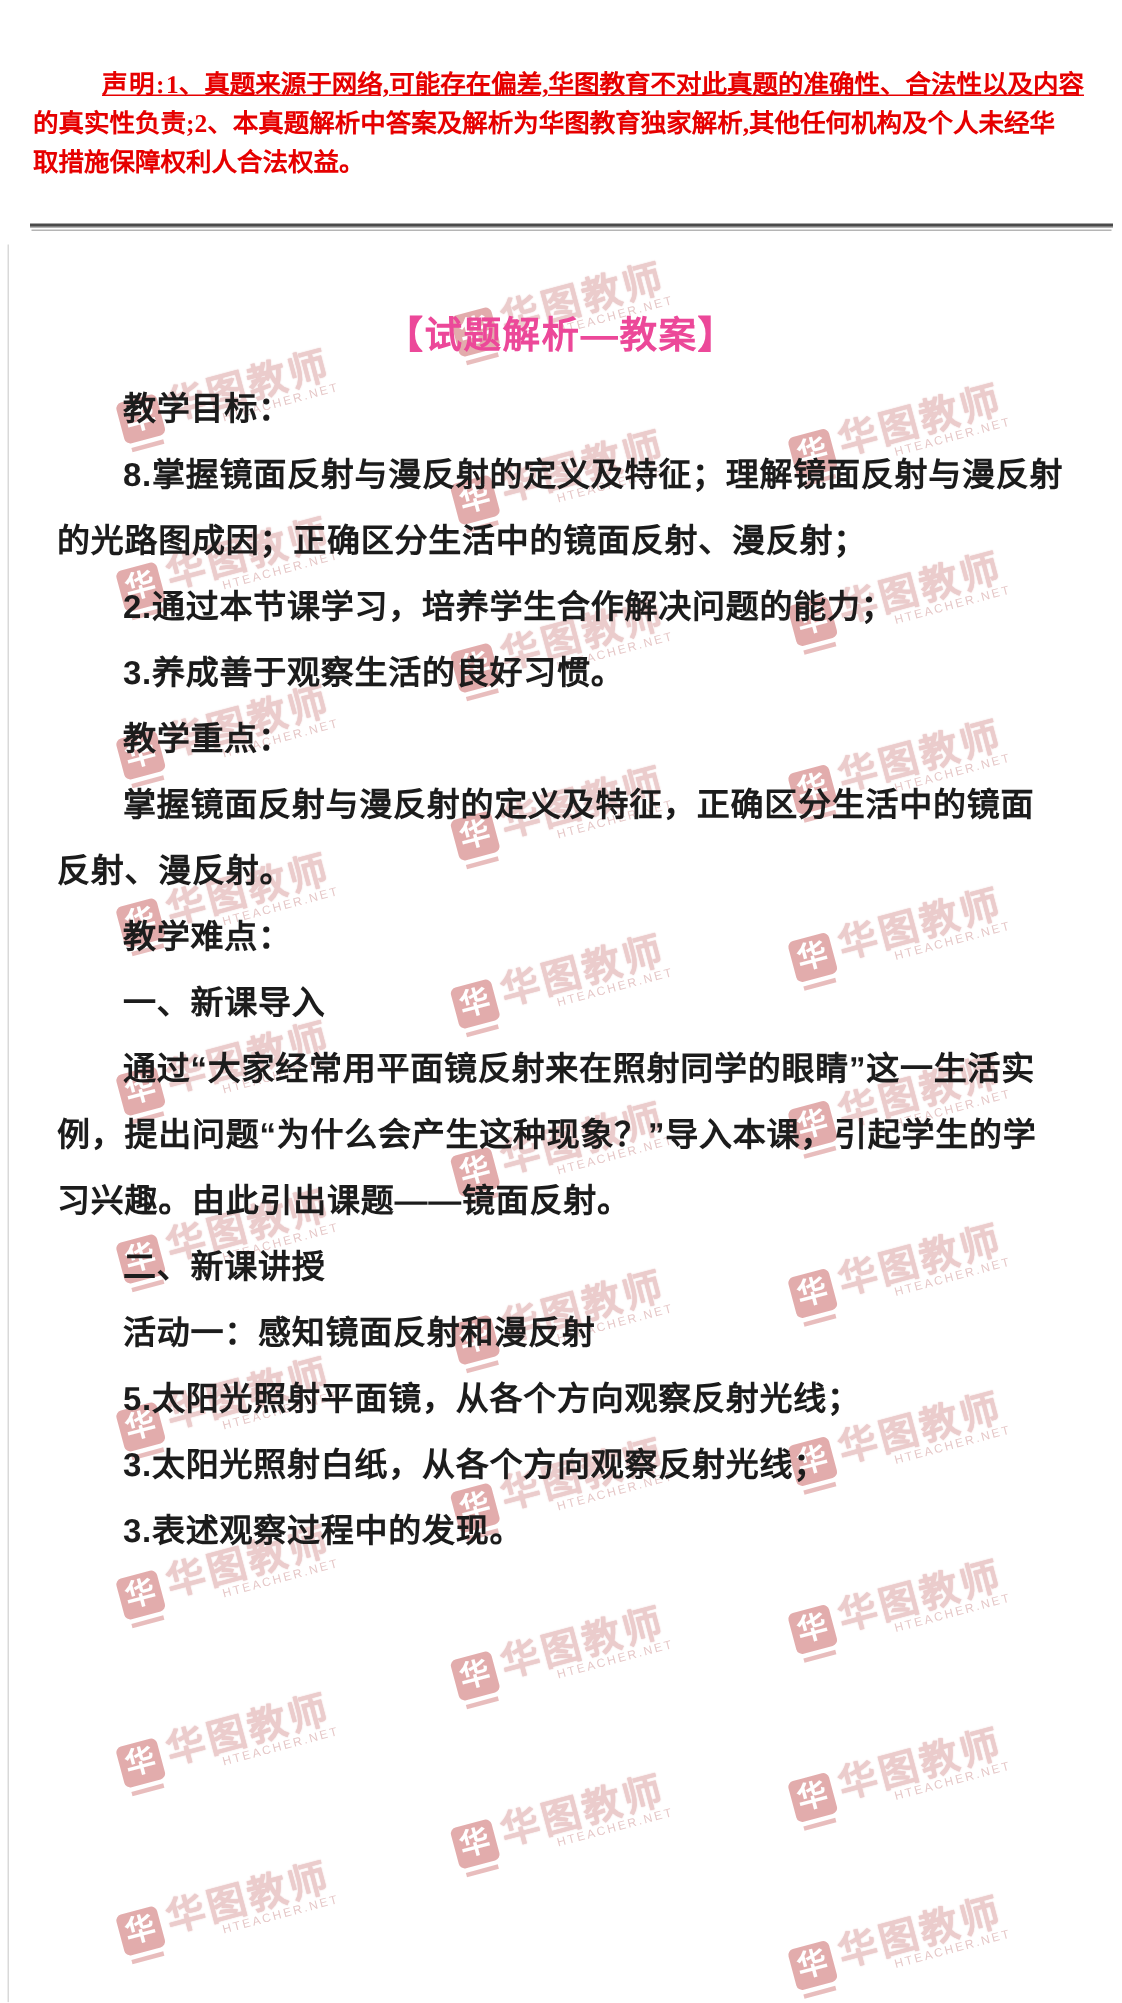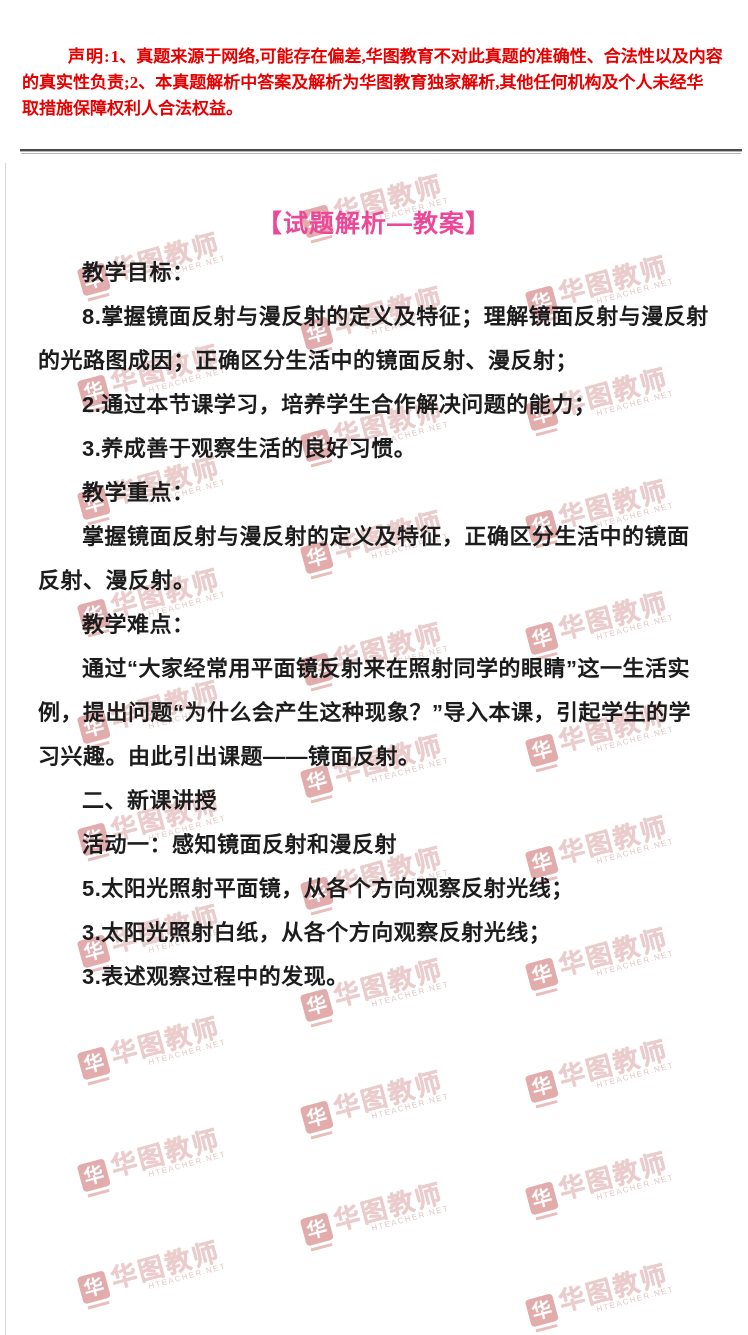--- a/index.html
+++ b/index.html
@@ -25,21 +25,21 @@
   
   .disclaimer{
     position:absolute;left:22px;top:44px;width:716px;
     font-family:"Liberation Serif","DejaVu Serif",serif;
     font-weight:bold;
     font-size:17px;line-height:26px;
     color:var(--red);
     z-index:2;
   }
   .disc-line{white-space:nowrap;}
-  .disc-line.first{padding-left:46px;}
+  .disc-line.first{padding-left:46px;text-decoration:underline;}
   .disc-label{font-weight:bold;letter-spacing:1px;}
   
   .divider{
     position:absolute;left:20px;top:149px;width:722px;height:2px;
     background:var(--div-dark);
     border-bottom:1px solid var(--div-light);
     box-shadow:0 3px 0 -1px var(--div-light);
     z-index:2;
   }
   
@@ -327,20 +327,21 @@
   <h1 class="title">【试题解析—教案】</h1>
 
   <div class="body-text" id="body-paragraphs">
       <p class="para">教学目标：</p>
       <p class="para">8.掌握镜面反射与漫反射的定义及特征；理解镜面反射与漫反射的光路图成因；正确区分生活中的镜面反射、漫反射；</p>
       <p class="para">2.通过本节课学习，培养学生合作解决问题的能力；</p>
       <p class="para">3.养成善于观察生活的良好习惯。</p>
       <p class="para">教学重点：</p>
       <p class="para">掌握镜面反射与漫反射的定义及特征，正确区分生活中的镜面反射、漫反射。</p>
       <p class="para">教学难点：</p>
+      <p class="para">一、新课导入</p>
       <p class="para">通过“大家经常用平面镜反射来在照射同学的眼睛”这一生活实例，提出问题“为什么会产生这种现象？”导入本课，引起学生的学习兴趣。由此引出课题——镜面反射。</p>
       <p class="para">二、新课讲授</p>
       <p class="para">活动一：感知镜面反射和漫反射</p>
       <p class="para">5.太阳光照射平面镜，从各个方向观察反射光线；</p>
       <p class="para">3.太阳光照射白纸，从各个方向观察反射光线；</p>
       <p class="para">3.表述观察过程中的发现。</p>
     </div>
 
 </div>
 

